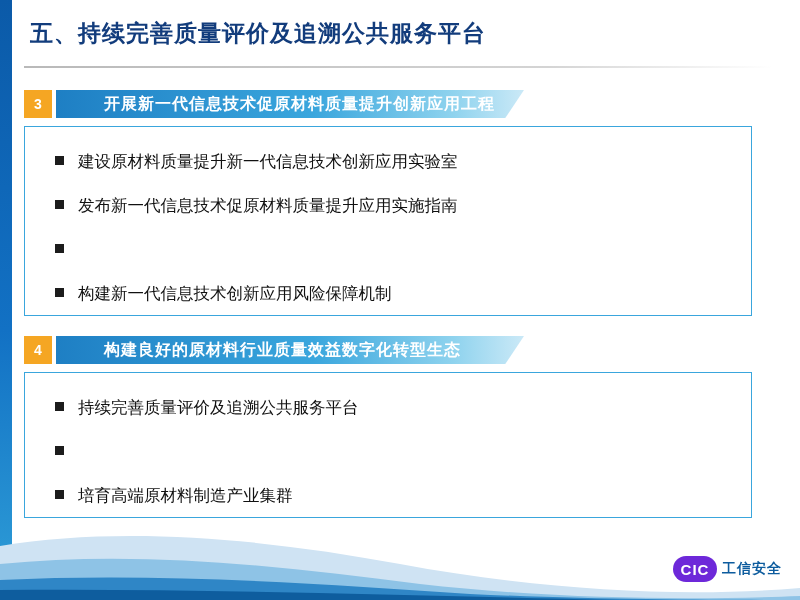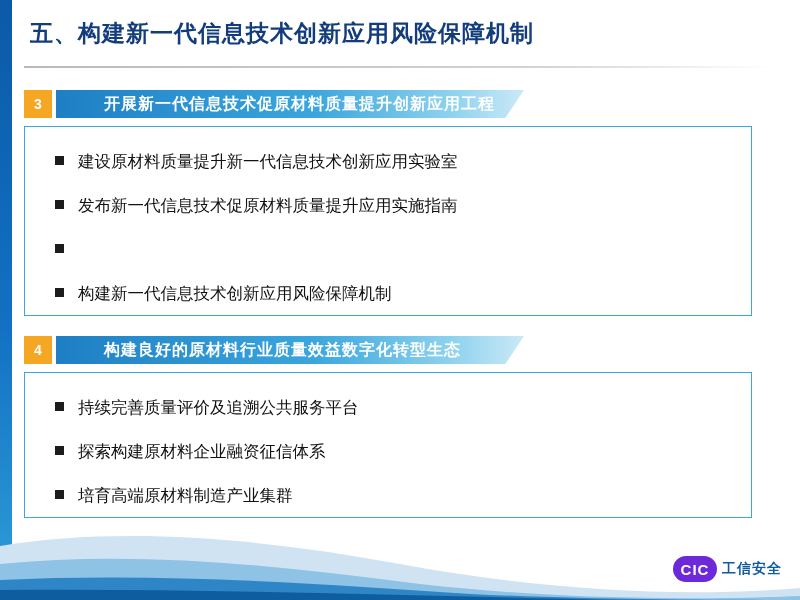--- a/index.html
+++ b/index.html
@@ -179,21 +179,21 @@
     letter-spacing: 1px;
   }
 </style>
 </head>
 <body>
 
 <div class="slide">
 
   <div class="left-bar"></div>
 
-  <div class="title">五、构建新一代信息技术创新应用风险保障机制</div>
+  <div class="title">五、持续完善质量评价及追溯公共服务平台</div>
   <div class="title-rule"></div>
 
   <div class="watermark" id="wm1">分业施策</div>
   <div class="watermark" id="wm2">精准赋能</div>
 
   <div class="band" style="top:90px;">
     <div class="num">3</div>
     <div class="banner"></div>
     <div class="banner-text">开展新一代信息技术促原材料质量提升创新应用工程</div>
   </div>
@@ -225,21 +225,20 @@
   </div>
 
   <div class="box" style="top:372px; width:728px; height:146px;">
     <div class="bullets" style="top:12px;">
       <div class="bullet">
         <span class="sq"></span>
         <span class="txt">持续完善质量评价及追溯公共服务平台</span>
       </div>
       <div class="bullet">
         <span class="sq"></span>
-        <span class="txt">探索构建原材料企业融资征信体系</span>
       </div>
       <div class="bullet">
         <span class="sq"></span>
         <span class="txt">培育高端原材料制造产业集群</span>
       </div>
     </div>
   </div>
 
   <div class="bottom-deco">
     <svg width="800" height="120" viewBox="0 0 800 120" xmlns="http://www.w3.org/2000/svg">

